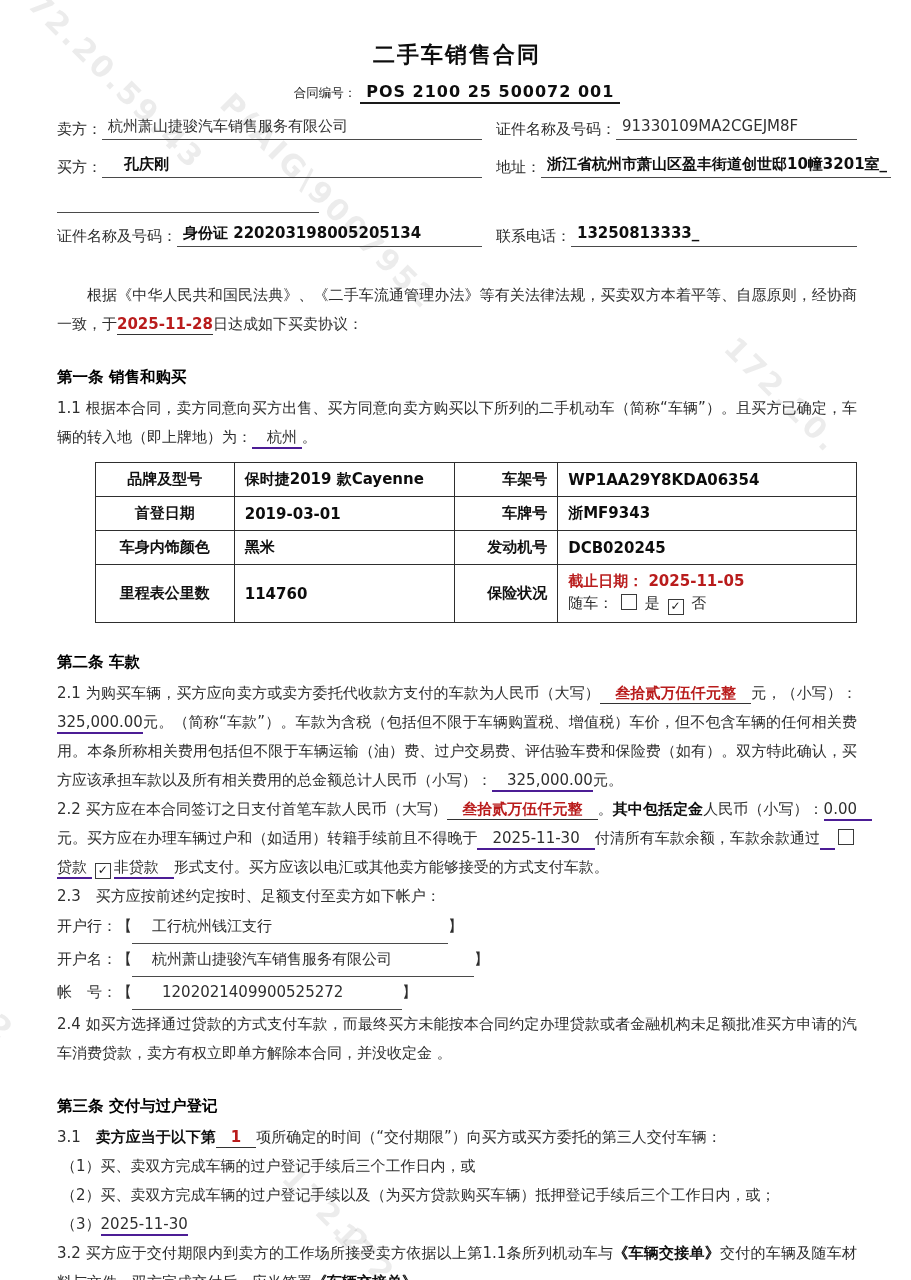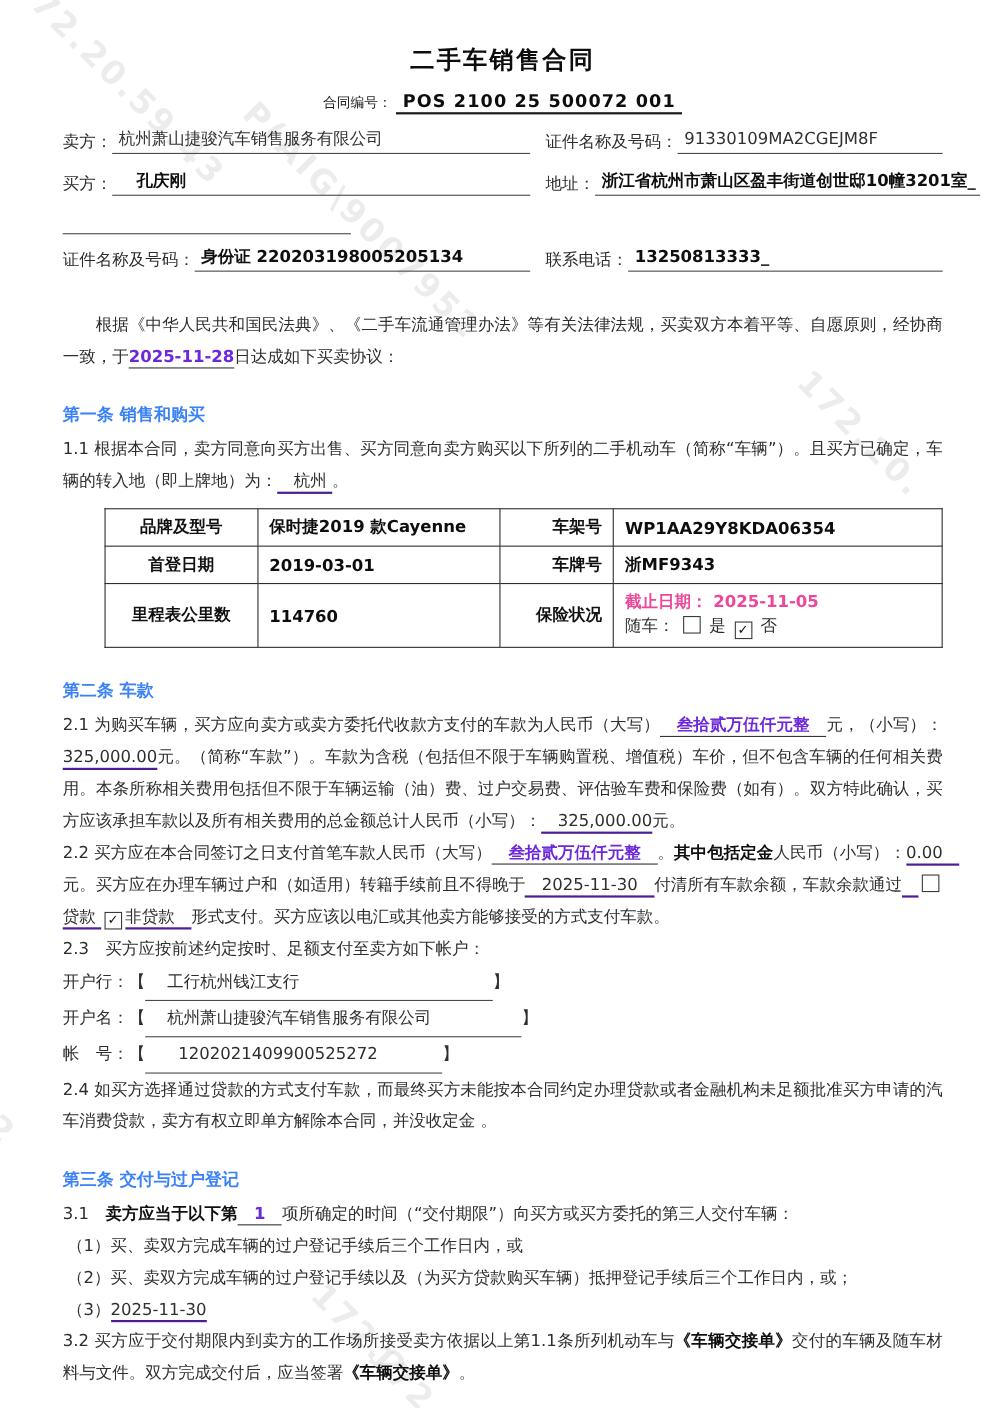--- a/index.html
+++ b/index.html
@@ -19,32 +19,32 @@
   .party-row{display:flex;align-items:flex-end;font-size:15px;line-height:21px;margin:0 0 14px 0;}
   .party-left{display:flex;flex:0 0 425px;align-items:flex-end;}
   .party-right{display:flex;flex:1;margin-left:14px;align-items:flex-end;}
   .p-label{white-space:nowrap;color:#2c2c2c;}
   .p-value{flex:1;border-bottom:1px solid #4a4a4a;padding:0 4px 2px 6px;min-height:19px;white-space:nowrap;overflow:hidden;}
   .bold{font-weight:bold;color:#0f0f0f;}
   .indent{padding-left:22px;}
   .blank-underline{width:262px;border-bottom:1px solid #4a4a4a;height:20px;margin:0 0 10px 0;}
   .para{font-size:15px;line-height:29px;margin:0;text-align:justify;white-space:pre-wrap;color:#2e2e2e;}
   .preamble{margin-top:34px;text-indent:2em;}
-  .art-heading{font-size:15.5px;font-weight:bold;color:#3b82f6;margin:28px 0 6px 0;}
+  .art-heading{font-size:15.5px;font-weight:bold;color:#000000;margin:28px 0 6px 0;}
   .seg-b{font-weight:bold;color:#0f0f0f;}
   .seg-u{border-bottom:2px solid #4c1d95;padding-bottom:1px;}
-  .seg-bu{font-weight:bold;color:#6d28d9;border-bottom:1px solid #333;padding-bottom:1px;}
+  .seg-bu{font-weight:bold;color:#b91c1c;border-bottom:1px solid #333;padding-bottom:1px;}
   .cbox{display:inline-block;width:14px;height:14px;border:1.6px solid #3a3a3a;margin:0 3px;vertical-align:-2px;line-height:13px;text-align:center;font-size:12px;font-weight:bold;color:#111;background:#fff;}
   table.vehicle{border-collapse:collapse;margin:10px 0 29px 38px;table-layout:fixed;}
   table.vehicle td{border:1.4px solid #2e2e2e;font-size:15px;padding:7px 10px;vertical-align:middle;}
   td.tlabel{width:118px;text-align:center;font-weight:bold;color:#111;}
   td.tlabel2{width:82px;text-align:right;font-weight:bold;color:#111;}
   td.tval1{width:200px;font-weight:bold;color:#0d0d0d;padding-left:14px;}
   td.tval2{width:278px;font-weight:bold;color:#0d0d0d;padding-left:14px;}
-  .ins-line1{font-weight:bold;color:#ec4899;}
+  .ins-line1{font-weight:bold;color:#b91c1c;}
   .ins-line2{font-weight:normal;color:#2e2e2e;margin-top:3px;}
   .bank-line{font-size:15px;line-height:31px;white-space:nowrap;color:#2e2e2e;}
   .bank-val{display:inline-block;border-bottom:1px solid #4a4a4a;padding:0 4px 1px 20px;white-space:nowrap;}
   .w-name{width:318px;}
   .w-bank{width:292px;}
   .w-acct{width:236px;padding-left:30px;}
   .item{font-size:15px;line-height:29px;margin:0;padding-left:4px;white-space:pre-wrap;}
 </style>
 </head>
 <body>
@@ -116,20 +116,26 @@
           <td class="tlabel2">车架号</td>
           <td class="tval2">WP1AA29Y8KDA06354</td>
         </tr>
         <tr>
           <td class="tlabel">首登日期</td>
           <td class="tval1">2019-03-01</td>
           <td class="tlabel2">车牌号</td>
           <td class="tval2">浙MF9343</td>
         </tr>
         <tr>
+          <td class="tlabel">车身内饰颜色</td>
+          <td class="tval1">黑米</td>
+          <td class="tlabel2">发动机号</td>
+          <td class="tval2">DCB020245</td>
+        </tr>
+        <tr>
           <td class="tlabel">里程表公里数</td>
           <td class="tval1">114760</td>
           <td class="tlabel2">保险状况</td>
           <td class="tval2">
             <div class="ins-line1">
               <span>截止日期：</span>
               <span>2025-11-05</span>
             </div>
             <div class="ins-line2">
               <span>随车：</span>

